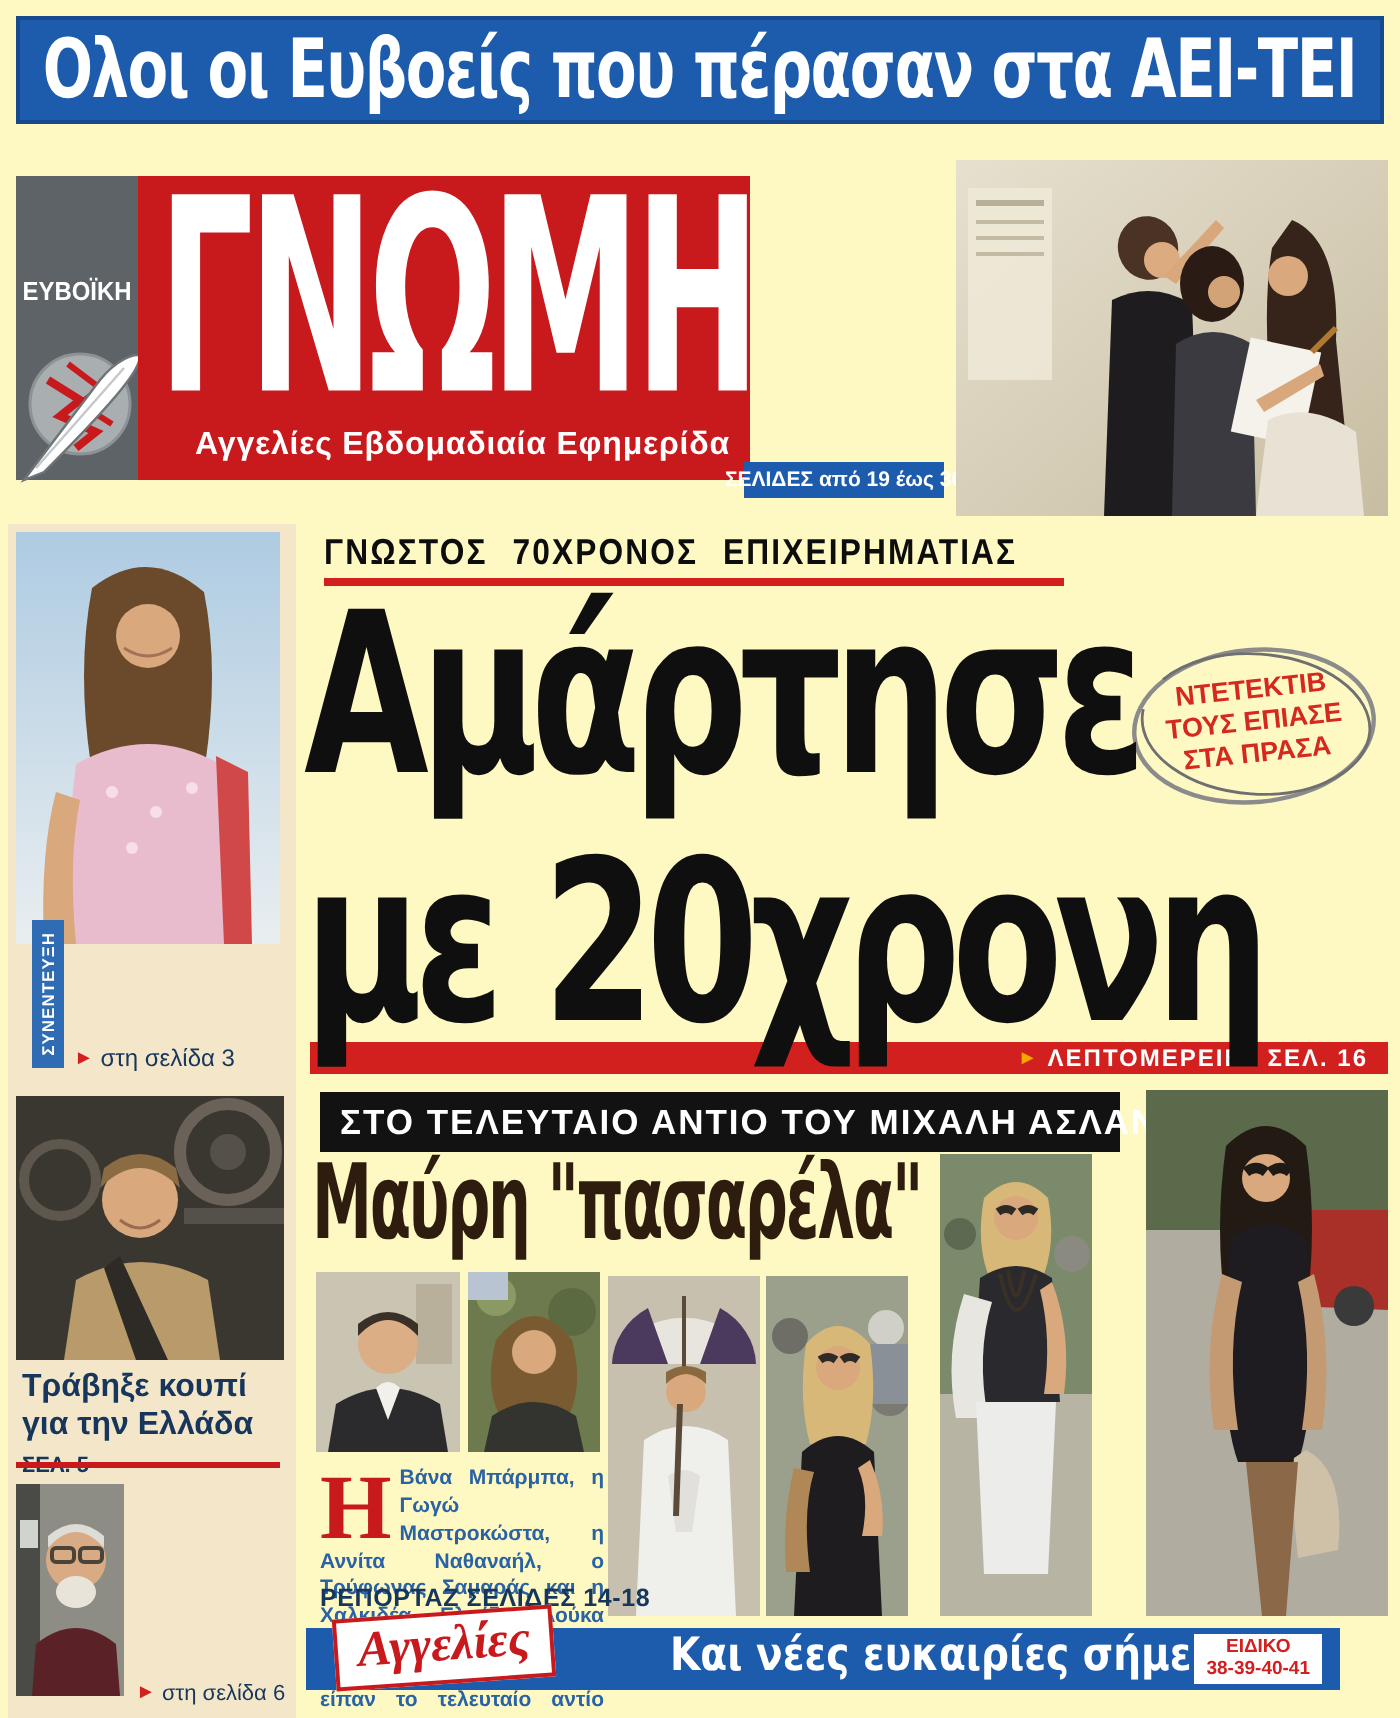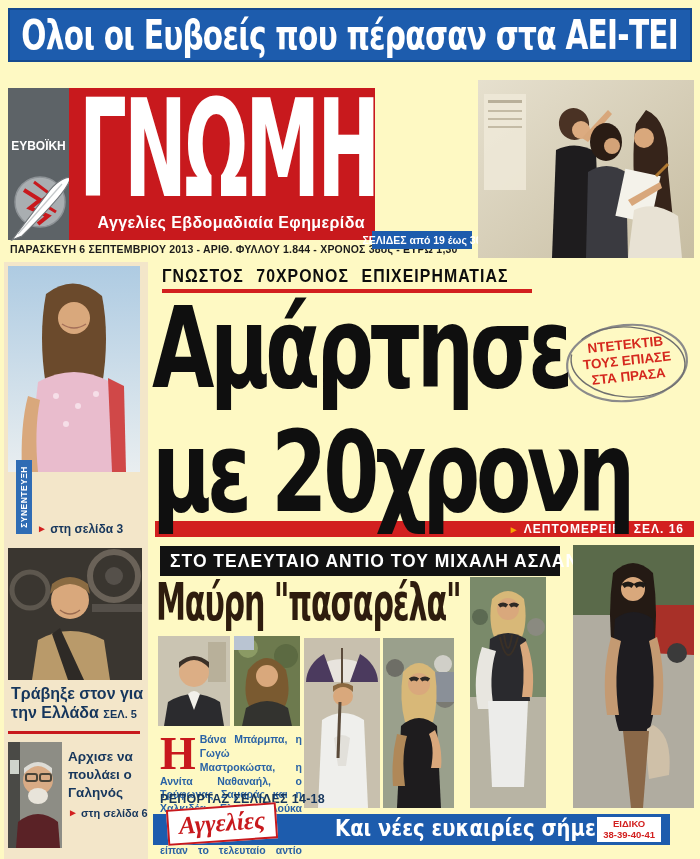--- a/index.html
+++ b/index.html
@@ -36,28 +36,28 @@
   .promo-pages{left:372px;top:231px;width:100px;height:18px;background:#1d5cad;color:#fff;
                font-weight:bold;font-size:10.5px;display:flex;align-items:center;justify-content:center;white-space:nowrap;}
   .top-photo{left:478px;top:80px;width:216px;height:178px;}
 
   
   .sidebar-bg{left:4px;top:262px;width:144px;height:597px;background:#f3e6c9;}
   .sb-photo1{left:8px;top:266px;width:132px;height:206px;}
   .sb-tag{left:16px;top:460px;width:16px;height:74px;background:#2f6cb4;display:flex;align-items:center;justify-content:center;}
   .sb-tag span{color:#fff;font-size:8.5px;font-weight:bold;writing-mode:vertical-rl;transform:rotate(180deg);letter-spacing:.5px;}
   .sb-title1{left:37px;top:478px;width:110px;color:#16365c;font-weight:bold;font-size:17px;line-height:1.15;}
-  .sb-ref1{left:37px;top:522px;font-size:12px;font-weight:bold;color:#16365c;}
+  .sb-ref1{left:37px;top:522px;font-size:12px;font-weight:normal;color:#16365c;}
   .sb-photo2{left:8px;top:548px;width:134px;height:132px;}
   .sb-title2{left:11px;top:684px;width:138px;color:#16365c;font-weight:bold;font-size:16px;line-height:1.2;}
   .sb-pageref2{font-size:11px;font-weight:bold;color:#16365c;}
   .sb-divider{left:8px;top:731px;width:132px;height:3px;background:#c8191d;}
   .sb-photo3{left:8px;top:742px;width:54px;height:106px;}
   .sb-title3{left:68px;top:748px;width:66px;color:#16365c;font-weight:bold;font-size:13.5px;line-height:1.35;}
-  .sb-ref3{left:68px;top:807px;font-size:11px;font-weight:bold;color:#16365c;}
+  .sb-ref3{left:68px;top:841px;font-size:11px;font-weight:normal;color:#16365c;}
   .red-arrow{color:#d2201f;font-size:10px;vertical-align:1px;}
 
   
   .kicker{left:162px;top:266px;color:#0d0d0d;font-weight:bold;font-size:18px;letter-spacing:1.2px;
           word-spacing:8px;transform:scaleX(.88);transform-origin:0 0;white-space:nowrap;}
   .kicker-rule{left:162px;top:289px;width:370px;height:3.5px;background:#d2201f;}
   .headline1{color:#0f0f0f;font-family:"DejaVu Sans",sans-serif;font-weight:bold;font-size:112px;
              line-height:1;letter-spacing:-6px;transform:scaleX(.72);transform-origin:0 0;white-space:nowrap;z-index:3;}
   .h1a{left:152px;top:292px;}
   .h1b{left:152px;top:416px;}
@@ -115,21 +115,20 @@
       <polyline points="14,20 30,30 20,38 38,46 28,54" fill="none" stroke="#c8191d" stroke-width="4"></polyline>
       <polyline points="24,12 40,24 30,32 46,42" fill="none" stroke="#c8191d" stroke-width="3"></polyline>
       <path d="M2,70 L40,20 C48,10 58,6 60,8 C60,14 52,26 12,66 Z" fill="#ffffff" stroke="#6f7478" stroke-width="1.2"></path>
       <path d="M8,64 L52,14" fill="none" stroke="#c4c8ca" stroke-width="1.2"></path>
     </svg>
   </div>
   <div class="abs mh-red">
     <div class="mh-title">ΓΝΩΜΗ</div>
     <div class="mh-tagline">Αγγελίες Εβδομαδιαία Εφημερίδα</div>
   </div>
-  <div class="abs dateline">ΠΑΡΑΣΚΕΥΗ 6 ΣΕΠΤΕΜΒΡΙΟΥ 2013 - ΑΡΙΘ. ΦΥΛΛΟΥ 1.844 - ΧΡΟΝΟΣ 38ος - ΕΥΡΩ 1,30</div>
 
   <div class="abs promo-pages">ΣΕΛΙΔΕΣ από 19 έως 30</div>
 
   <svg class="abs top-photo" viewBox="0 0 216 178" preserveAspectRatio="none">
     <defs>
       <linearGradient id="wallg" x1="0" y1="0" x2="1" y2="1">
         <stop offset="0" stop-color="#e6e0ce"></stop>
           <stop offset="1" stop-color="#c7bda2"></stop>
       </linearGradient>
     </defs>
@@ -195,37 +194,36 @@
     <circle cx="106" cy="28" r="9" fill="#55504a"></circle>
     <circle cx="22" cy="42" r="18" fill="none" stroke="#5d574e" stroke-width="5"></circle>
     <rect x="84" y="56" width="50" height="8" fill="#55504a"></rect>
     <circle cx="62" cy="52" r="19" fill="#d9a87c"></circle>
     <path d="M42,46 Q62,26 82,46 L80,36 Q62,22 44,36 Z" fill="#8a6b42"></path>
     <path d="M52,62 Q62,70 72,62" fill="none" stroke="#9a6b50" stroke-width="1.5"></path>
     <path d="M30,92 Q62,74 96,92 L102,132 L24,132 Z" fill="#b99a6a"></path>
     <path d="M52,80 L76,132 L60,132 L44,86 Z" fill="#2e2a26"></path>
   </svg>
   <div class="abs sb-title2">
-    <span>Τράβηξε στον για την Ελλάδα</span>
+    <span>Τράβηξε κουπί για την Ελλάδα</span>
     <span class="sb-pageref2">ΣΕΛ. 5</span>
   </div>
   <div class="abs sb-divider"></div>
 
   <svg class="abs sb-photo3" viewBox="0 0 54 106" preserveAspectRatio="none">
     <rect width="54" height="106" fill="#8d8d85"></rect>
     <rect x="0" y="0" width="12" height="106" fill="#4a4a46"></rect>
     <rect x="2" y="18" width="9" height="14" fill="#cfd4cc"></rect>
     <circle cx="30" cy="38" r="15" fill="#d9ab85"></circle>
     <path d="M16,32 Q30,16 44,32 L44,26 Q30,14 16,26 Z" fill="#dddcd6"></path>
     <rect x="18" y="32" width="11" height="7" rx="2" fill="none" stroke="#4a4438" stroke-width="2"></rect>
     <rect x="32" y="32" width="11" height="7" rx="2" fill="none" stroke="#4a4438" stroke-width="2"></rect>
     <ellipse cx="30" cy="54" rx="10" ry="8" fill="#e8e4da"></ellipse>
     <path d="M10,80 Q30,64 50,80 L52,106 L8,106 Z" fill="#5a2226"></path>
   </svg>
-  <div class="abs sb-title3">Αρχισε να πουλάει ο Γαληνός</div>
   <div class="abs sb-ref3">
     <span class="red-arrow">►</span>
     <span>στη σελίδα 6</span>
   </div>
 
   <div class="abs kicker">ΓΝΩΣΤΟΣ 70ΧΡΟΝΟΣ ΕΠΙΧΕΙΡΗΜΑΤΙΑΣ</div>
   <div class="abs kicker-rule"></div>
   <div class="abs headline1 h1a">Αμάρτησε</div>
   <div class="abs headline1 h1b">με 20χρονη</div>
 

